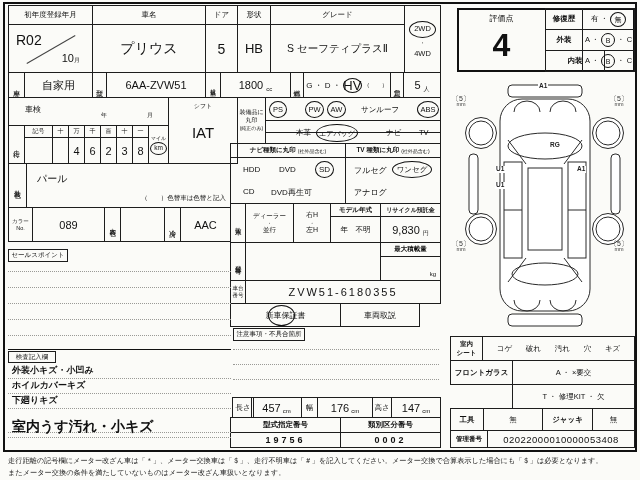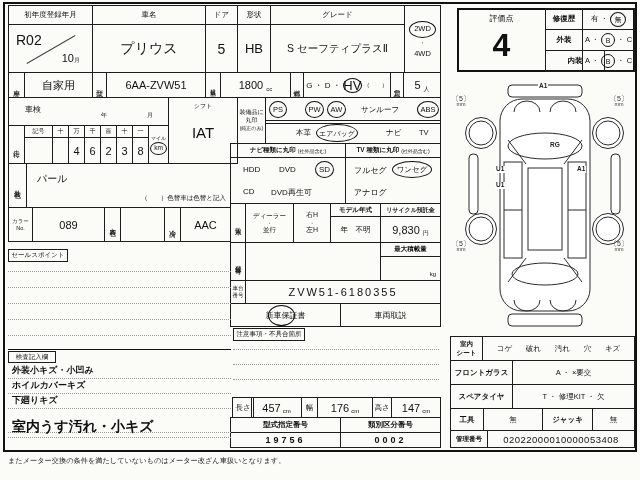--- a/index.html
+++ b/index.html
@@ -178,21 +178,21 @@
   <div class="cell" style="left:168px;top:97px;width:70px;height:67px">
     <span class="a tiny" style="left:50%;top:4px;transform:translateX(-50%)">シフト</span>
     <span class="a" style="left:50%;top:52%;transform:translate(-50%,-50%);font-size:15px">IAT</span>
   </div>
 
   <div class="cell col" style="left:237px;top:97px;width:29px;height:47px;font-size:6px;line-height:1.3">
     <span>装備品に</span>
     <span>丸印</span>
     <span style="font-size:5px">(純正のみ)</span>
   </div>
-  <div class="cell" style="left:265px;top:97px;width:176px;height:27px">
+  <div class="cell" style="left:265px;top:97px;width:176px;height:36px">
     <span class="circ a sm" style="left:3px;top:3px;width:18px;height:17px">
         <span>PS</span>
       </span>
     <span class="circ a sm" style="left:39px;top:3px;width:19px;height:17px">
         <span>PW</span>
       </span>
     <span class="circ a sm" style="left:61px;top:3px;width:19px;height:17px">
         <span>AW</span>
       </span>
     <span class="a sm" style="left:95px;top:7px">サンルーフ</span>
@@ -309,21 +309,21 @@
       <span>番号</span>
   </div>
   <div class="cell ctr" style="left:245px;top:280px;width:196px;height:24px;font-size:11px;letter-spacing:2px">
       <span>ZVW51-6180355</span>
     </div>
 
   <div class="cell ctr s8" style="left:230px;top:303px;width:111px;height:24px">
     <span>新車保証書</span>
     <span class="a" style="left:37px;top:1px;width:27px;height:21px;border:1.5px solid #111;border-radius:50%"></span>
   </div>
-  <div class="cell ctr s8" style="left:340px;top:303px;width:101px;height:24px">
+  <div class="cell ctr s8" style="left:340px;top:303px;width:80px;height:24px">
       <span>車両取説</span>
     </div>
 
   <div class="cell ctr" style="left:233px;top:328px;width:72px;height:13px;font-size:6.5px">
       <span>注意事項・不具合箇所</span>
     </div>
   <div class="dotl" style="left:233px;top:349px;width:206px"></div>
   <div class="dotl" style="left:233px;top:364px;width:206px"></div>
   <div class="dotl" style="left:233px;top:379px;width:206px"></div>
 
@@ -482,23 +482,20 @@
     <span>汚れ</span>
     <span>穴</span>
     <span>キズ</span>
   </div>
   <div class="cell ctr sm" style="left:450px;top:360px;width:63px;height:25px;font-weight:bold">
       <span>フロントガラス</span>
     </div>
   <div class="cell ctr sm" style="left:512px;top:360px;width:123px;height:25px">
       <span>A ・ ×要交</span>
     </div>
-  <div class="cell ctr sm" style="left:450px;top:384px;width:63px;height:25px;font-weight:bold">
-      <span>スペアタイヤ</span>
-    </div>
   <div class="cell ctr sm" style="left:512px;top:384px;width:123px;height:25px">
       <span>T ・ 修理KIT ・ 欠</span>
     </div>
   <div class="cell ctr sm" style="left:450px;top:408px;width:34px;height:23px;font-weight:bold">
       <span>工具</span>
     </div>
   <div class="cell ctr sm" style="left:483px;top:408px;width:60px;height:23px">
       <span>無</span>
     </div>
   <div class="cell ctr sm" style="left:542px;top:408px;width:51px;height:23px;font-weight:bold">
@@ -508,16 +505,17 @@
       <span>無</span>
     </div>
   <div class="cell ctr" style="left:450px;top:430px;width:38px;height:18px;font-size:6.5px;font-weight:bold">
       <span>管理番号</span>
     </div>
   <div class="cell ctr" style="left:487px;top:430px;width:148px;height:18px;font-size:9.5px;font-weight:normal;letter-spacing:0.5px">
       <span>02022000010000053408</span>
     </div>
 
   <div class="a" style="left:8px;top:455px;width:628px;font-size:7.2px;line-height:1.6;color:#222;white-space:nowrap">
+    <div>走行距離の記号欄にメーター改ざん車は「＊」、メーター交換車は「＄」、走行不明車は「＃」を記入してください。メーター交換で合算表示した場合にも「＄」は必要となります。</div>
     <div>またメーター交換の条件を満たしていないものはメーター改ざん車扱いとなります。</div>
   </div>
 
 </div>
 
 </body></html>

